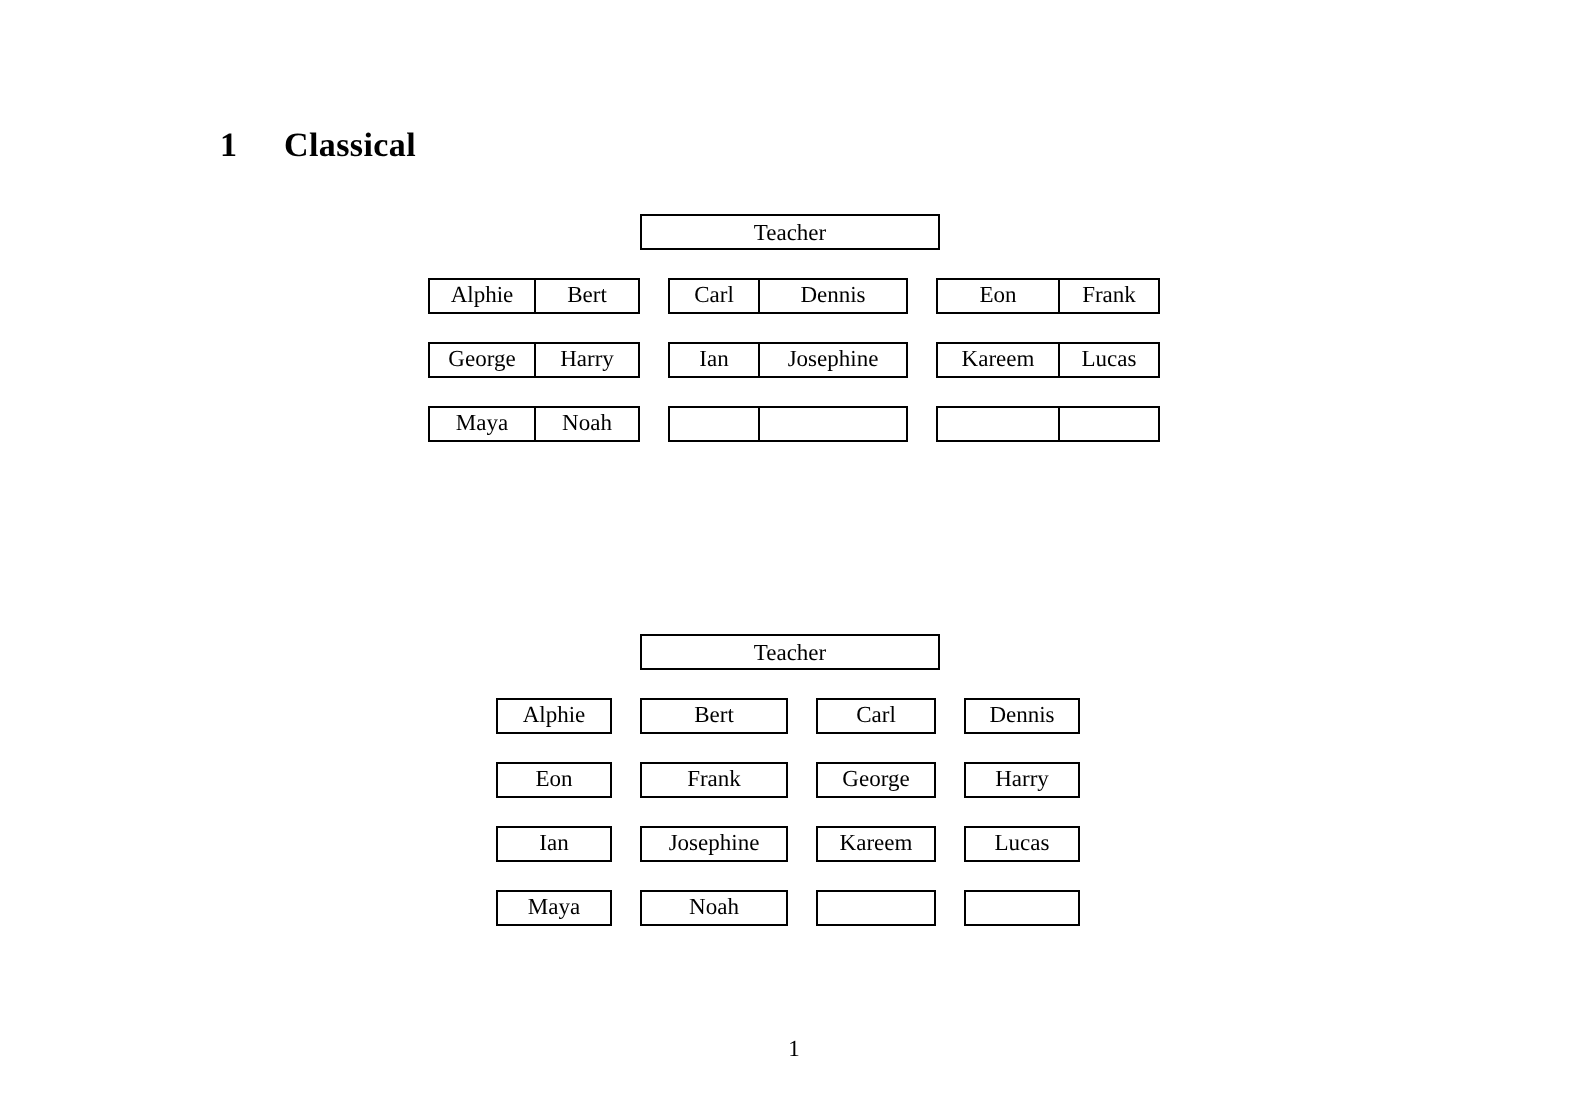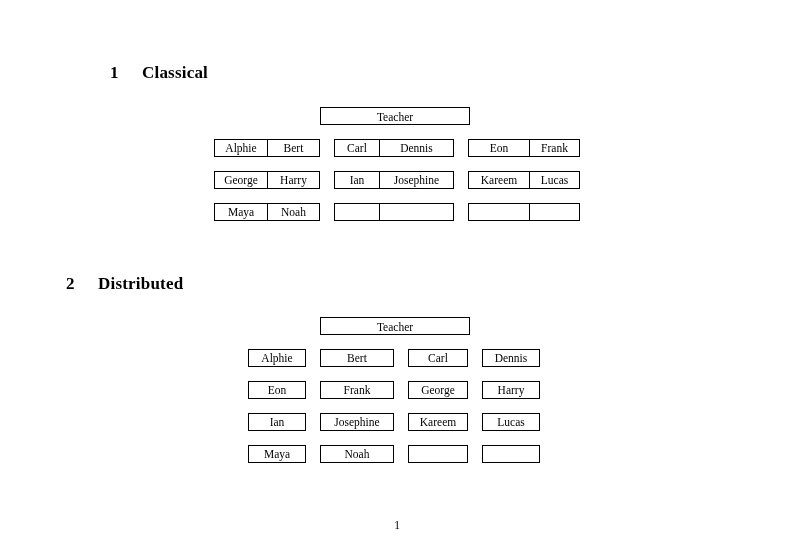--- a/index.html
+++ b/index.html
@@ -158,23 +158,20 @@
       <div class="cell" style="width:44px;"></div>
       <div class="cell" style="width:74px;"></div>
     </div>
     <div class="group-gap"></div>
     <div class="cell-group">
       <div class="cell" style="width:60px;"></div>
       <div class="cell" style="width:50px;"></div>
     </div>
   </div>
 
-  <div class="section-heading" id="heading-distributed">
-    <span class="sec-num">2</span><span>Distributed</span>
-  </div>
 
   <div class="teacher-box" id="distributed-teacher" style="left:320px; top:317px; width:150px;">Teacher</div>
 
   <div class="grid-row" style="left:248px; top:349px;">
     <div class="single-box" style="width:58px;">Alphie</div>
     <div class="dist-gap"></div>
     <div class="single-box" style="width:74px;">Bert</div>
     <div class="dist-gap"></div>
     <div class="single-box" style="width:60px;">Carl</div>
     <div class="dist-gap"></div>

